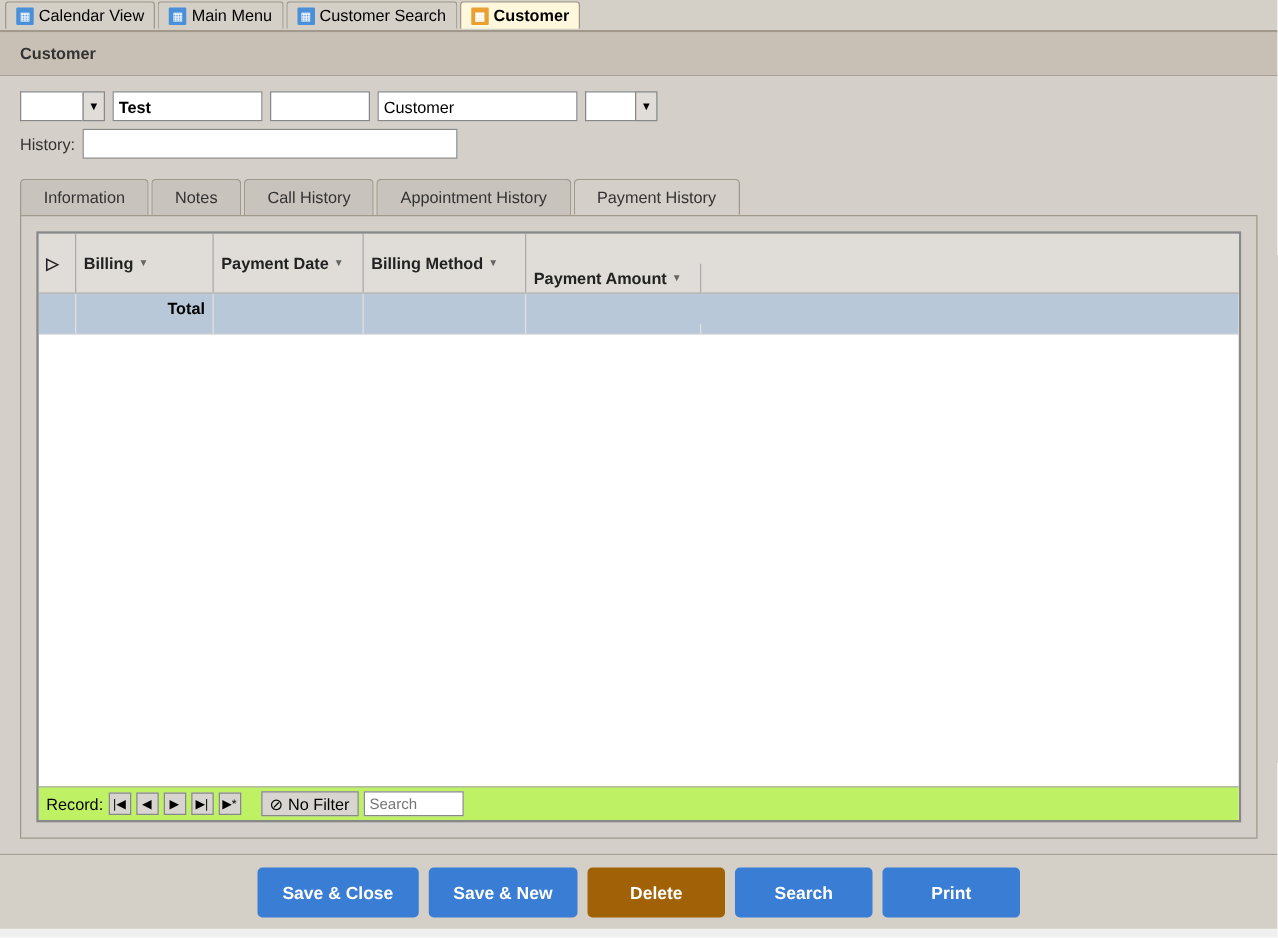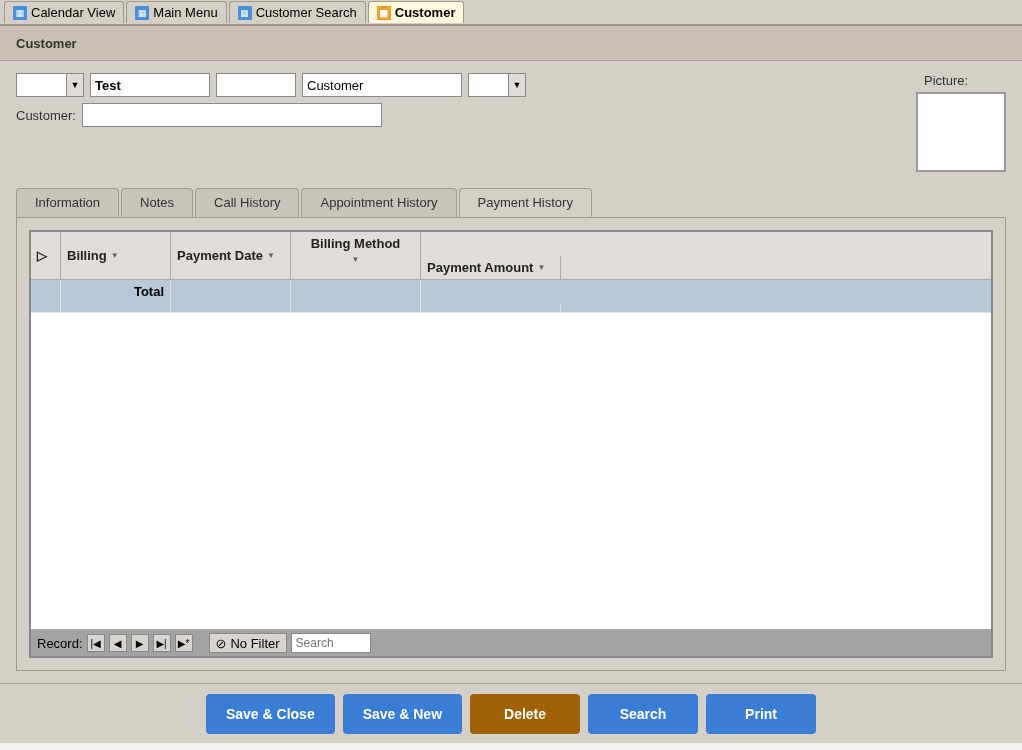--- a/index.html
+++ b/index.html
@@ -202,21 +202,21 @@
       color: #222;
       gap: 4px;
       cursor: pointer;
       user-select: none;
     }
     .table-header-cell:first-child {
       width: 30px;
     }
     .col-invoice { width: 110px; }
     .col-payment-date { width: 120px; }
-    .col-billing-method { width: 130px; flex-direction: column; }
+    .col-billing-method { width: 130px; }
     .col-payment-amount { width: 140px; margin-top: 24px; }
     .sort-arrow {
       font-size: 8px;
       color: #666;
     }
     .table-body { flex: 1; overflow-y: auto; }
     .table-row {
       display: flex;
       border-bottom: 1px solid #e0e0e0;
     }
@@ -229,21 +229,21 @@
       font-size: 12px;
       overflow: hidden;
     }
     .table-cell:first-child { width: 30px; }
     .total-label { font-weight: bold; text-align: right; }
 
     
     .record-navigator {
       display: flex;
       align-items: center;
-      background: #a3a3a3;
+      background: #bef264;
       border-top: 1px solid #aaa;
       padding: 3px 6px;
       gap: 4px;
       font-size: 12px;
     }
     .nav-btn {
       width: 18px;
       height: 18px;
       border: 1px solid #888;
       background: #d8d5d0;
@@ -343,29 +343,25 @@
         <input class="form-input" style="width: 80px;" type="text">
 
         <input class="form-input" style="width: 160px;" type="text" value="Customer">
 
         <div class="combo-box">
           <input class="combo-input" style="width: 40px;" type="text">
           <div class="combo-btn">▼</div>
         </div>
       </div>
       <div class="form-row">
-        <span class="form-label">Customer:</span>
+        <span class="form-label">History:</span>
         <input class="form-input" style="width: 300px;" type="text">
       </div>
     </div>
 
-    <div class="picture-area">
-      <span class="picture-label">Picture:</span>
-      <div class="picture-box"></div>
-    </div>
   </div>
 
   <div class="inner-tabs-container">
     <div class="inner-tab-bar">
       <div class="inner-tab">
         <span>Information</span>
       </div>
       <div class="inner-tab">
         <span>Notes</span>
       </div>

